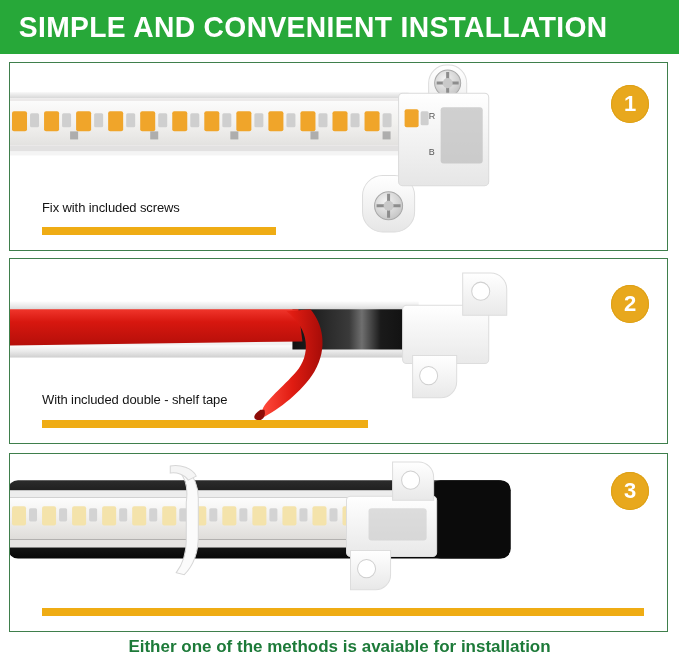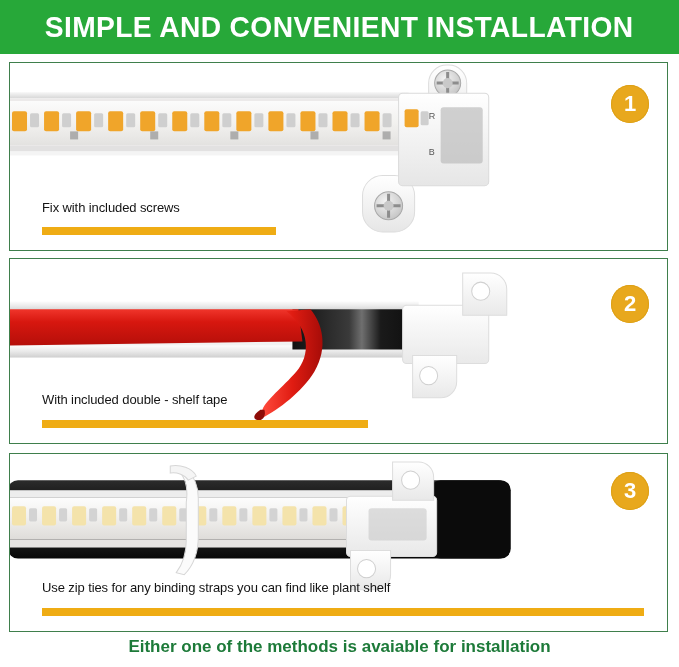--- a/index.html
+++ b/index.html
@@ -7,21 +7,21 @@
     width:679px;height:667px;
     background:#ffffff;
     font-family:"Liberation Sans", sans-serif;
     overflow:hidden;
     position:relative;
   }
   
   .header-band{
     position:absolute;left:0;top:0;width:679px;height:54px;
     background:#27a839;
-    display:flex;align-items:center;justify-content:center;
+    display:flex;align-items:center;justify-content:flex-start;
   }
   .header-title{
     color:#ffffff;
     font-size:30px;
     font-weight:bold;
     letter-spacing:.4px;
     white-space:nowrap;
     transform:scaleX(.94);
     font-family:"Liberation Sans", sans-serif;
   }
@@ -305,17 +305,16 @@
 
     <rect x="336" y="42" width="90" height="60" rx="4" fill="url(#clipg3)" stroke="#dddddd"></rect>
     <rect x="358" y="54" width="58" height="32" rx="3" fill="#c8c8c8" opacity=".6"></rect>
     <path d="M382 8 h26 a15 15 0 0 1 15 15 v23 h-41 z" fill="url(#clipg3)" stroke="#dddddd"></path>
     <circle cx="400" cy="26" r="9" fill="#ffffff" stroke="#cfcfcf"></circle>
     <path d="M340 96 h40 v24 a15 15 0 0 1 -15 15 h-25 z" fill="url(#clipg3)" stroke="#dddddd"></path>
     <circle cx="356" cy="114" r="9" fill="#ffffff" stroke="#cfcfcf"></circle>
   </svg>
 
   <div class="badge">3</div>
-  <div class="caption">Use zip ties for any binding straps you can find like plant shelf</div>
   <div class="underline"></div>
 </div>
 
 <div class="footer-note">Either one of the methods is avaiable for installation</div>
 
 </body></html>

